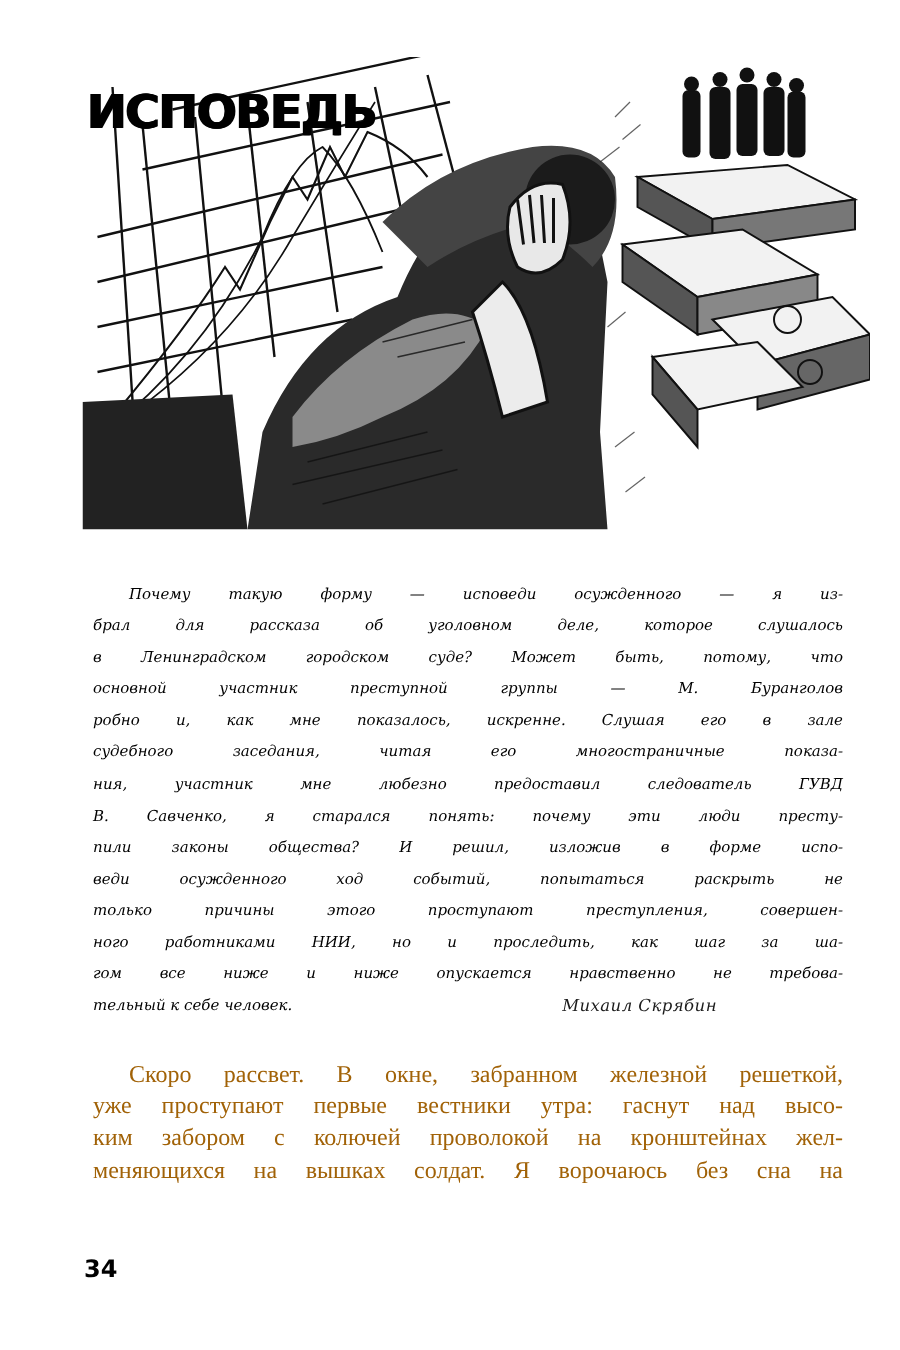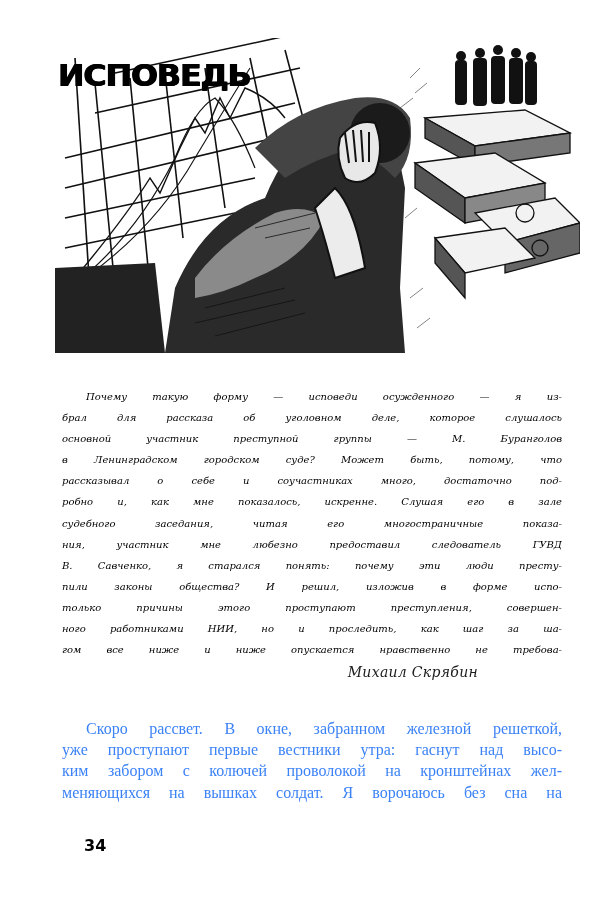--- a/index.html
+++ b/index.html
@@ -24,33 +24,33 @@
       font-family: "DejaVu Serif", serif; font-style: italic;
       font-size: 10px; line-height: 21.1px; text-align: justify;
       color: #000000;
     }
     .intro .line { display: block; text-align: justify; text-align-last: justify; white-space: nowrap; }
     .intro .line.first { text-indent: 24px; }
     .intro .line.last { text-align-last: left; }
     .author {
       position: absolute; right: 38px; top: 664px;
       font-family: "DejaVu Serif", serif; font-style: italic;
-      font-size: 14px; letter-spacing: 0.3px; color: #1c1c1c;
+      font-size: 11px; letter-spacing: 0.3px; color: #1c1c1c;
     }
     .body-text {
       position: absolute; left: 62px; top: 706px; width: 500px;
       font-family: "Liberation Serif", serif;
-      font-size: 16px; line-height: 21.2px; color: #3b82f6; margin-top: 12px;
+      font-size: 16px; line-height: 21.2px; color: #a16207;
     }
     .body-text .line { display: block; text-align: justify; text-align-last: justify; white-space: nowrap; }
     .body-text .line.first { text-indent: 24px; }
     .page-number {
       position: absolute; left: 56px; top: 836px;
       font-family: "DejaVu Sans", sans-serif; font-weight: bold;
-      font-size: 16px; color: #000; margin-left: 28px;
+      font-size: 16px; color: #000;
     }
   </style>
 </head>
 <body>
 
 <div class="page">
 
   <svg class="illustration" viewBox="0 0 525 315" xmlns="http://www.w3.org/2000/svg">
 
     <g stroke="#111" stroke-width="1.6" fill="none">
@@ -126,31 +126,32 @@
       <line x1="362" y1="290" x2="375" y2="280"></line>
         <line x1="345" y1="70" x2="358" y2="60"></line>
     </g>
   </svg>
 
   <h1 class="title">ИСПОВЕДЬ</h1>
 
   <div class="intro">
     <span class="line first">Почему такую форму — исповеди осужденного — я из-</span>
     <span class="line">брал для рассказа об уголовном деле, которое слушалось</span>
+    <span class="line">в Ленинградском городском суде? Может быть, потому, что</span>
     <span class="line">основной участник преступной группы — М. Буранголов</span>
-    <span class="line">в Ленинградском городском суде? Может быть, потому, что</span>
-    <span class="line">рассказывал о себе и соучастниках много, достаточно под-</span>
     <span class="line">робно и, как мне показалось, искренне. Слушая его в зале</span>
     <span class="line">судебного заседания, читая его многостраничные показа-</span>
     <span class="line">ния, участник мне любезно предоставил следователь ГУВД</span>
     <span class="line">В. Савченко, я старался понять: почему эти люди престу-</span>
     <span class="line">пили законы общества? И решил, изложив в форме испо-</span>
+    <span class="line">веди осужденного ход событий, попытаться раскрыть не</span>
     <span class="line">только причины этого проступают преступления, совершен-</span>
     <span class="line">ного работниками НИИ, но и проследить, как шаг за ша-</span>
     <span class="line">гом все ниже и ниже опускается нравственно не требова-</span>
+    <span class="line last">тельный к себе человек.</span>
   </div>
 
   <div class="author">Михаил Скрябин</div>
 
   <div class="body-text">
     <span class="line first">Скоро рассвет. В окне, забранном железной решеткой,</span>
     <span class="line">уже проступают первые вестники утра: гаснут над высо-</span>
     <span class="line">ким забором с колючей проволокой на кронштейнах жел-</span>
     <span class="line">меняющихся на вышках солдат. Я ворочаюсь без сна на</span>
   </div>

